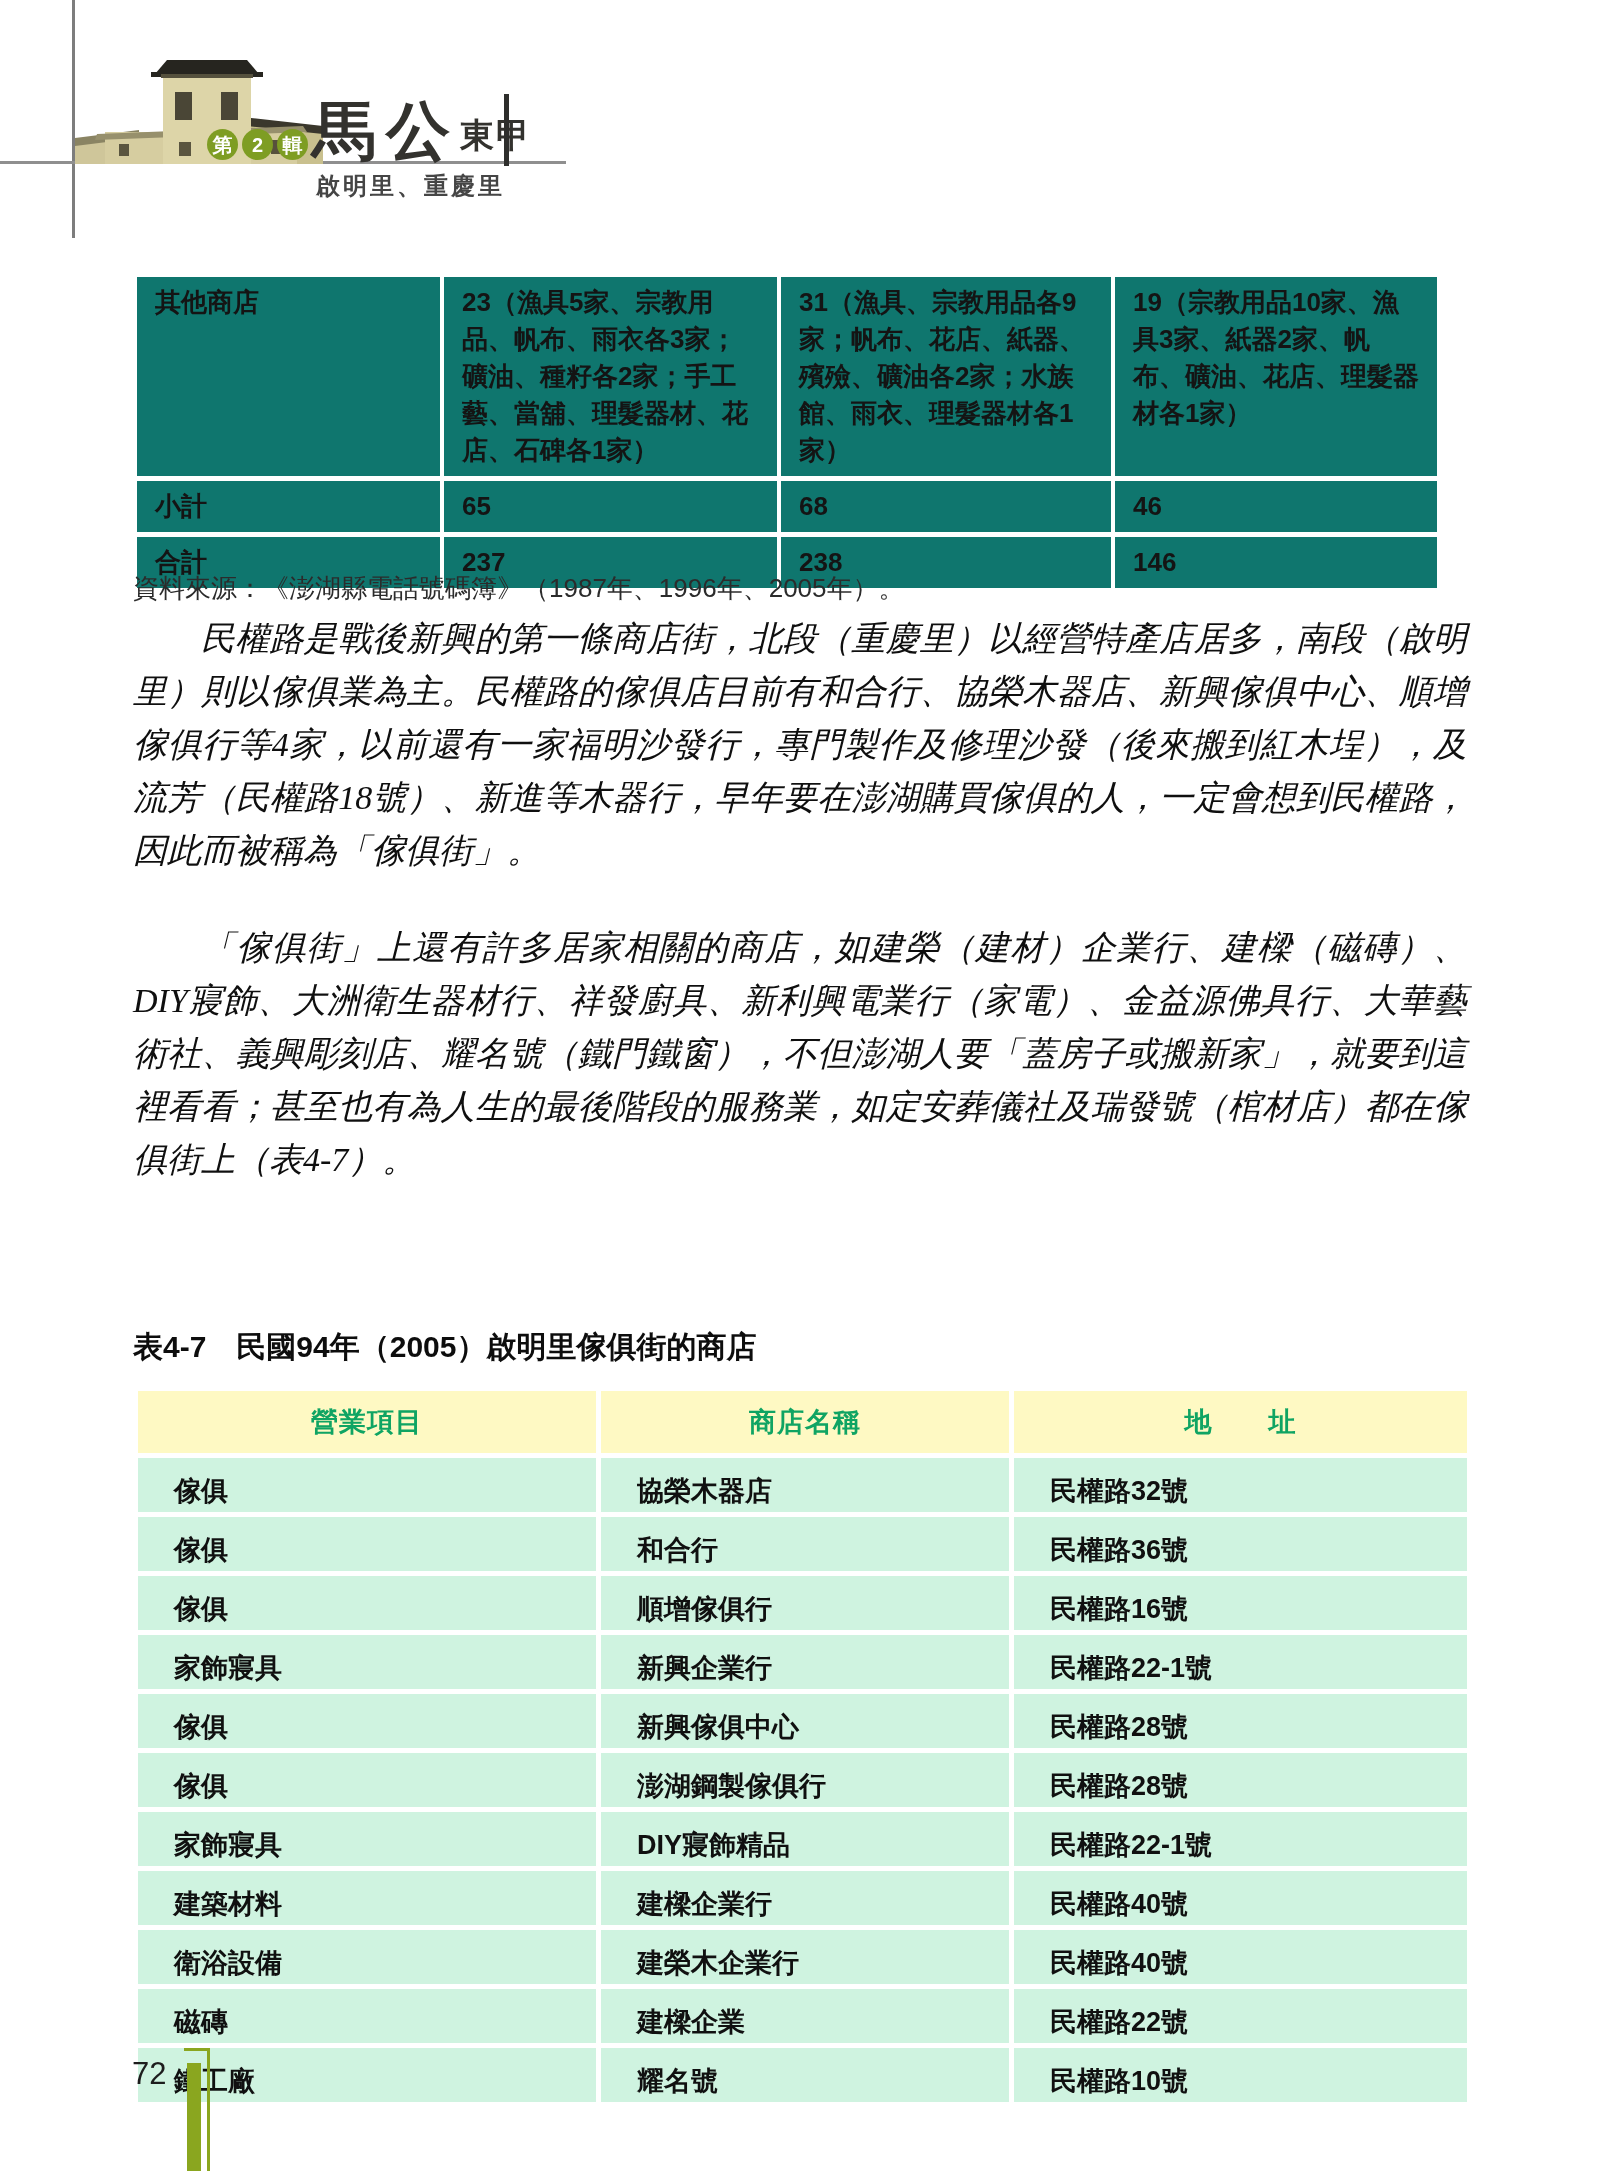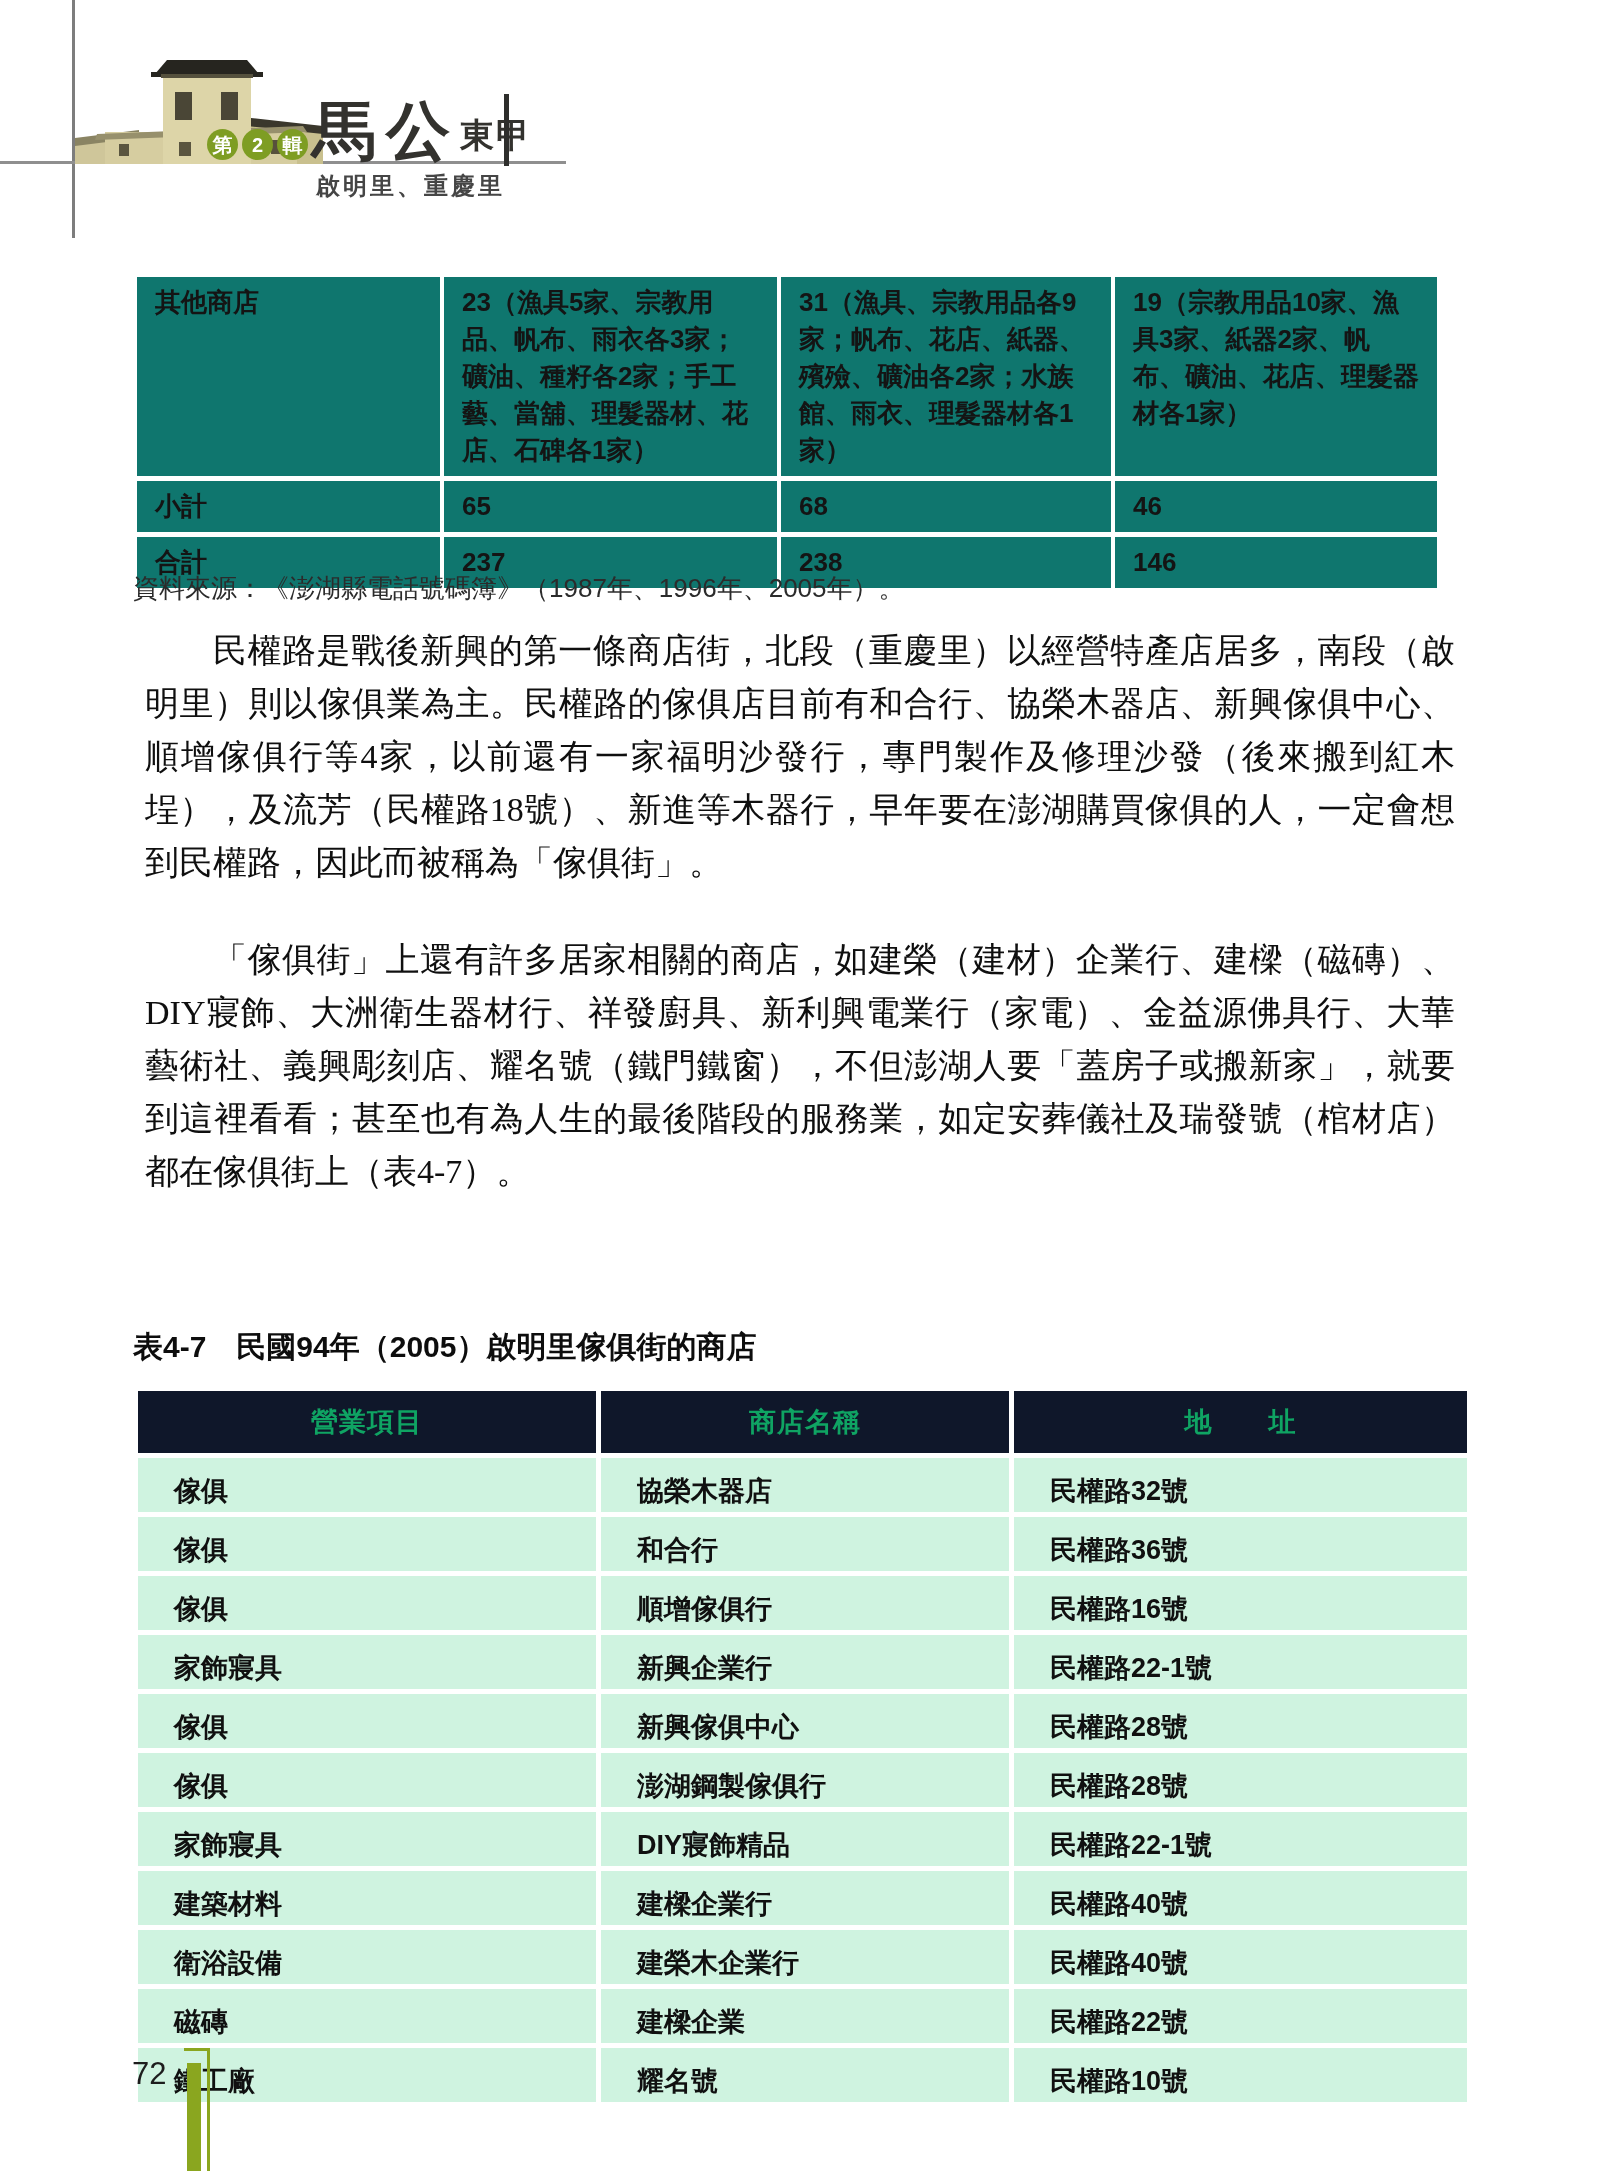--- a/index.html
+++ b/index.html
@@ -44,28 +44,28 @@
     font-size:26px;font-weight:bold;line-height:37px;
     padding:7px 16px 7px 18px;color:#141414;
   }
   .t-top tr.tall td{height:168px;}
   .source{position:absolute;left:133px;top:571px;font-size:26px;font-weight:normal;color:#2b2b2b;}
 
   
   .body-text{position:absolute;left:133px;top:612px;width:1334px;
     font-family:"Liberation Serif",serif;font-size:34px;line-height:53px;
     color:#0f0f0f;text-align:justify;}
-  .body-text p{margin:12px;text-indent:2em;}
+  .body-text p{margin:0;text-indent:2em;font-style:italic;}
   .body-text p + p{margin-top:44px;}
 
   
   .caption{position:absolute;left:133px;top:1327px;font-size:30px;font-weight:bold;color:#0d0d0d;}
   .t47{position:absolute;left:133px;top:1386px;width:1334px;border-spacing:5px;}
   .t47 th{
-    background:#0f172a;color:#0fa463;
+    background:#fef9c3;color:#0fa463;
     font-size:27px;font-weight:bold;text-align:center;
     padding:13px 8px;letter-spacing:1px;
   }
   .t47 td{
     background:#cff3e0;color:#101010;
     font-size:27px;font-weight:bold;
     padding:17px 0 4px 36px;line-height:33px;
   }
 
   

